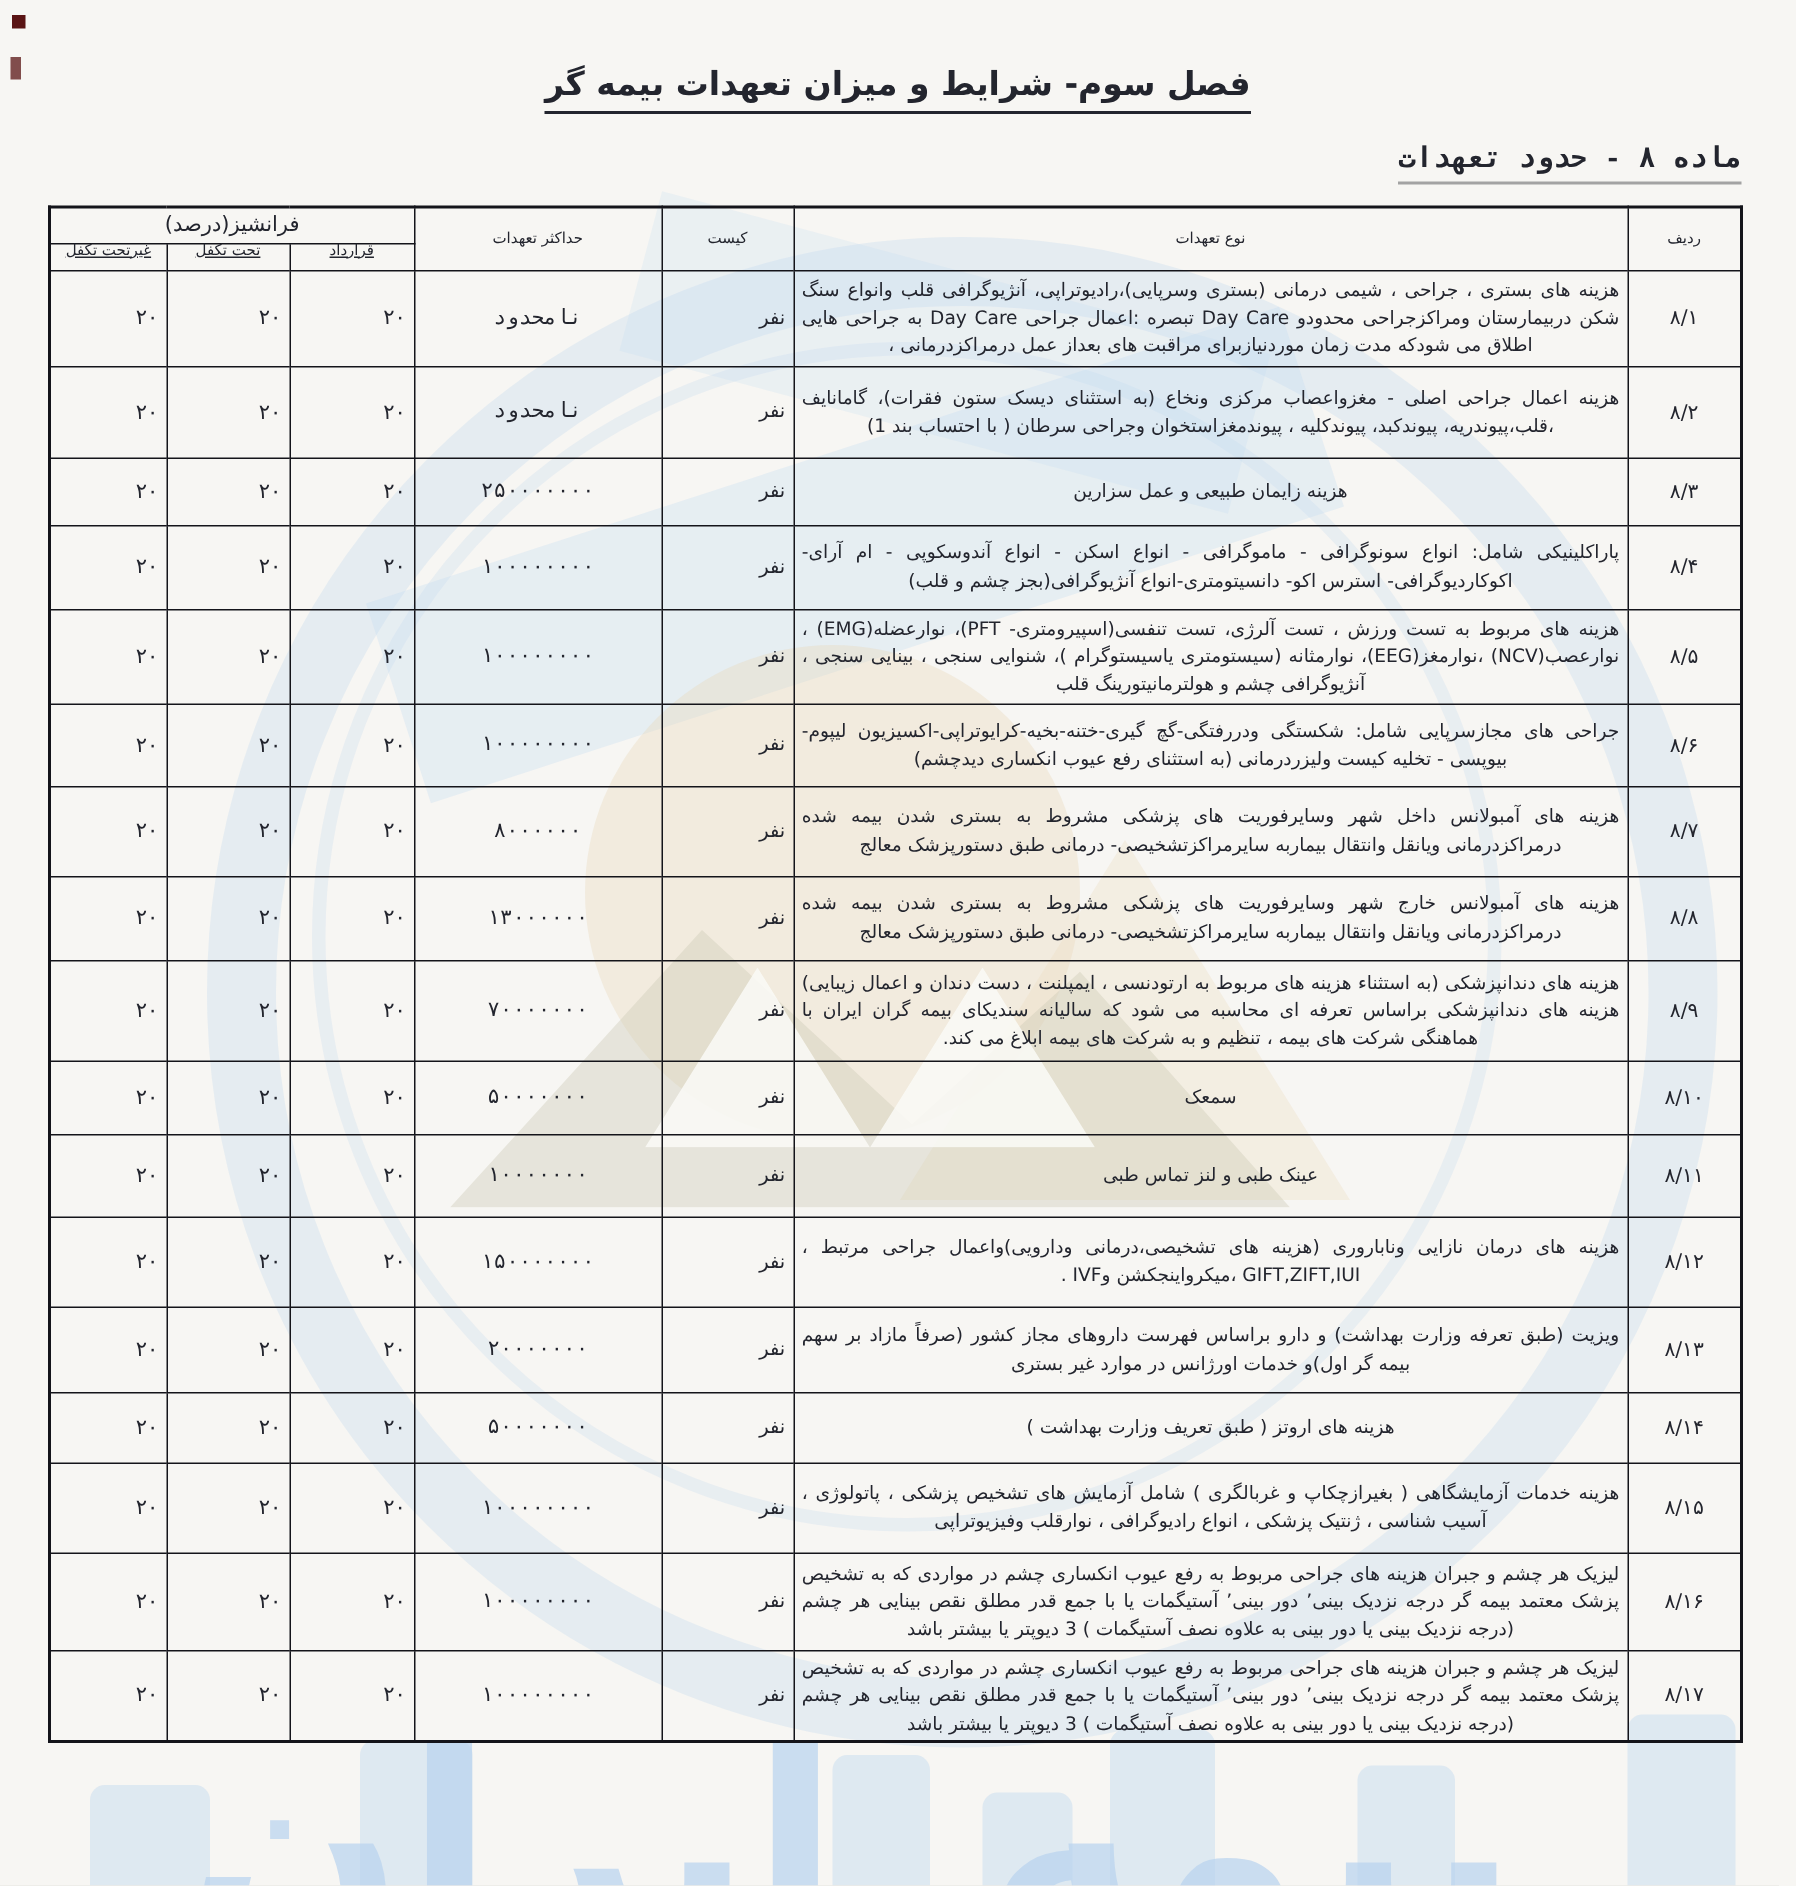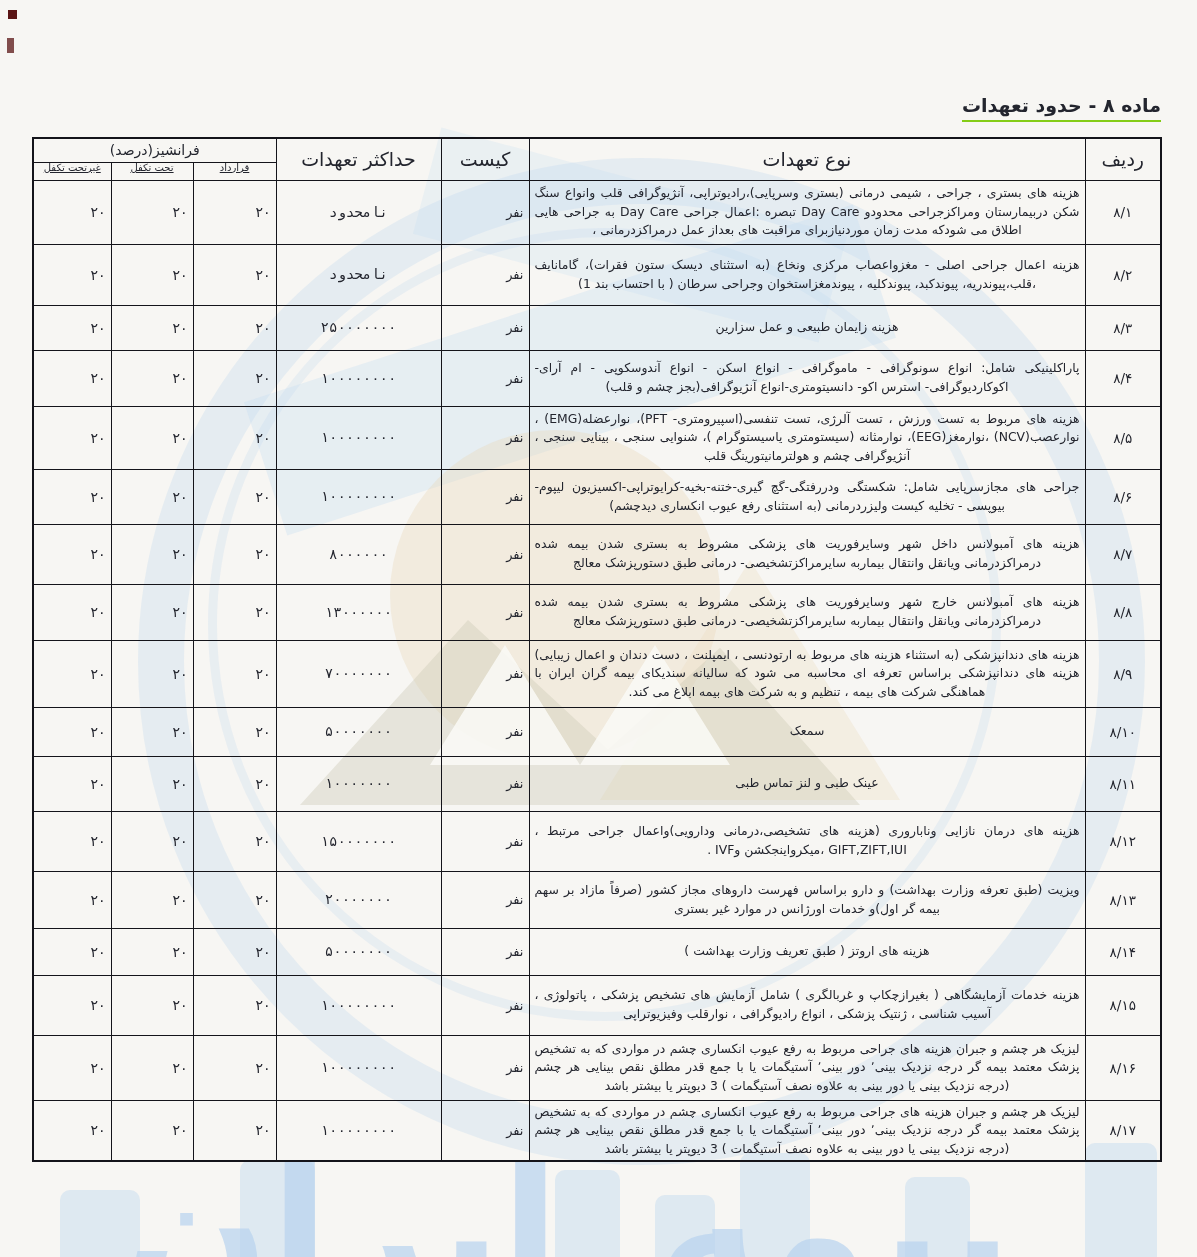--- a/index.html
+++ b/index.html
@@ -43,34 +43,34 @@
     font-size:172px;line-height:1;font-weight:700;letter-spacing:2px;word-spacing:38px;
     color:rgba(184,211,238,0.72);white-space:nowrap;}
   .corner-mark{position:absolute;background:#5a1414;}
   .corner-mark.m1{left:8px;top:10px;width:9px;height:9px;}
   .corner-mark.m2{left:7px;top:38px;width:7px;height:15px;opacity:.75;}
   
   .title-wrap{position:absolute;top:44px;left:0;width:100%;text-align:center;z-index:2;}
   .doc-title{display:inline-block;font-size:22px;font-weight:700;
     border-bottom:2px solid #23252e;padding-bottom:5px;}
   .doc-subtitle{position:absolute;top:94px;right:36px;z-index:2;
-    font-size:19px;font-weight:700;border-bottom:2px solid #84cc16;padding-bottom:4px;}
+    font-size:19px;font-weight:700;border-bottom:2px solid #a3a3a3;padding-bottom:4px;font-family:Liberation Mono, monospace;}
   
   .tbl-wrap{position:absolute;top:137px;right:35px;z-index:1;}
   table.benefits{border-collapse:collapse;table-layout:fixed;width:1128px;
     background:transparent;}
   table.benefits td,table.benefits th{
     border:1.8px solid #14141a;
     padding:2px 5px;
     vertical-align:middle;
     background:transparent;
     font-weight:400;
   }
   table.benefits{border:2.5px solid #14141a;}
-  th.h-main{font-size:19px;}
+  th.h-main{font-size:10px;}
   th.h-group{font-size:14px;padding:1px;}
   th.h-sub{font-size:10px;padding:0;overflow:visible;white-space:nowrap;}
   th.h-sub span{display:inline-block;transform:translateY(-4px);text-decoration:underline;}
   td.c-no{font-size:13.5px;text-align:center;}
   td.c-desc{font-size:12.4px;line-height:1.5;text-align:justify;text-align-last:center;padding:3px 7px;margin-top:24px;}
   td.c-unit{font-size:13px;text-align:right;}
   td.c-max{font-size:14px;text-align:center;letter-spacing:3px;font-family:Liberation Mono, monospace;}
   td.c-fr{font-size:14px;text-align:right;letter-spacing:1px;}
 </style>
 </head>
@@ -92,20 +92,23 @@
     <div class="wm-bar b3"></div>
     <div class="wm-bar b4"></div>
     <div class="wm-bar b5"></div>
     <div class="wm-bar b6"></div>
     <div class="wm-bar b7"></div>
     <div class="wm-text">بیمه ایران</div>
     <div class="corner-mark m1"></div>
     <div class="corner-mark m2"></div>
   </div>
 
+  <div class="title-wrap">
+    <span class="doc-title">فصل سوم- شرایط و میزان تعهدات بیمه گر</span>
+  </div>
   <span class="doc-subtitle">ماده ۸ - حدود تعهدات</span>
 
   <div class="tbl-wrap">
     <table class="benefits">
       <colgroup>
         <col style="width:76px">
           <col style="width:556px">
           <col style="width:88px">
         <col style="width:165px">
           <col style="width:83px">

